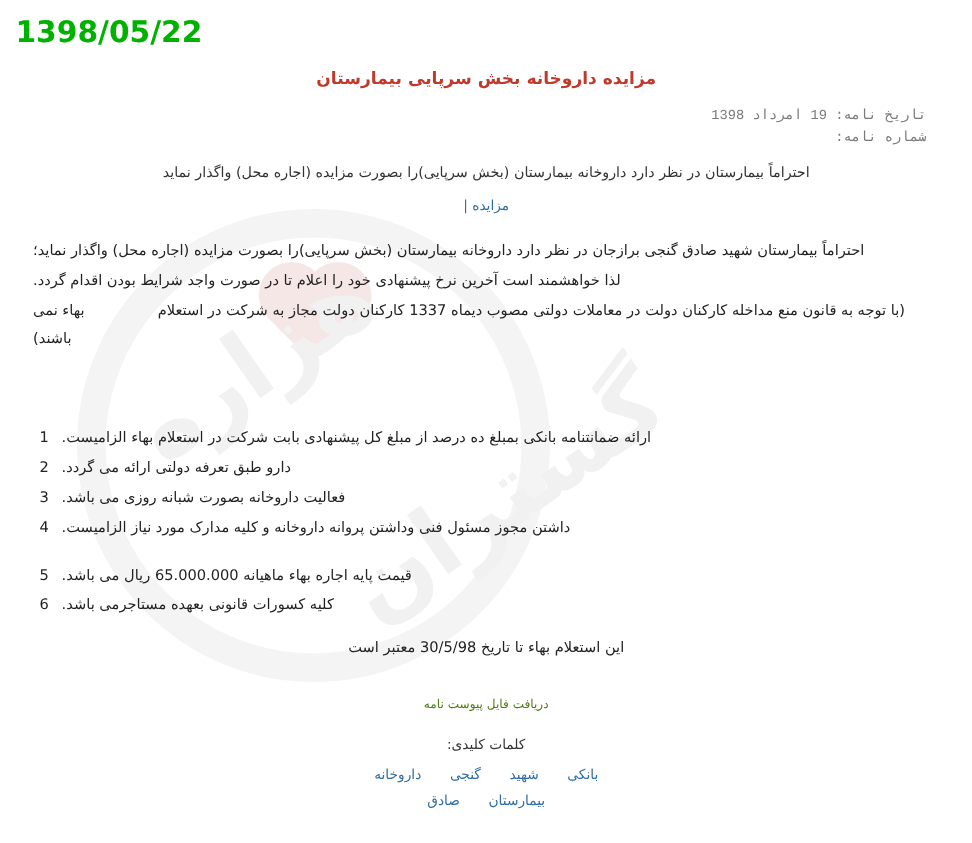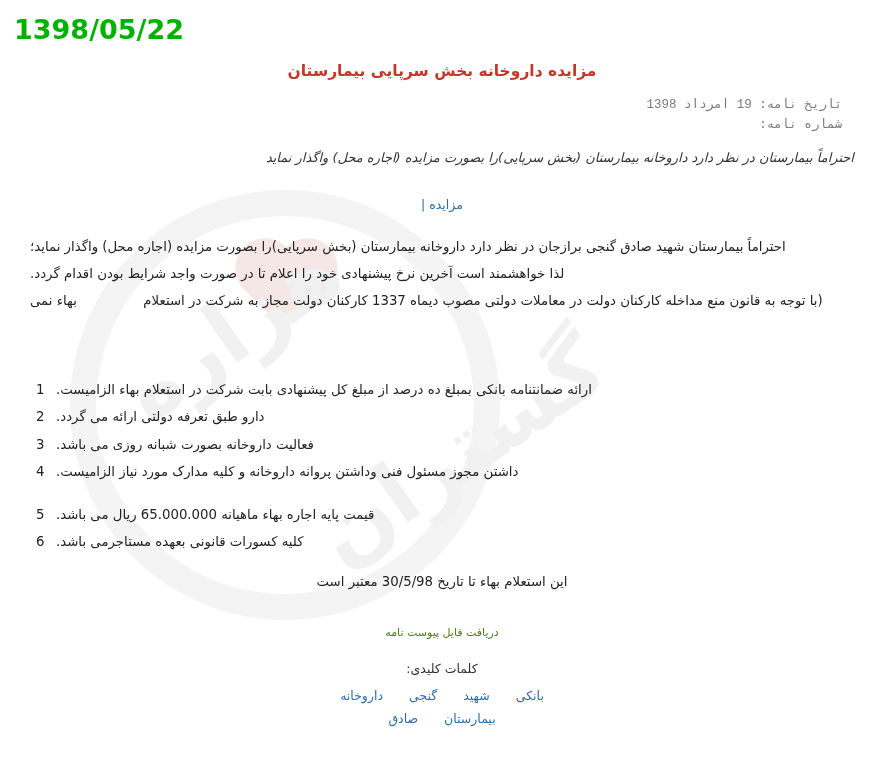--- a/index.html
+++ b/index.html
@@ -108,26 +108,25 @@
     text-align: right;
     color: #7a7a7a;
     font-size: 12.5px;
     margin: 0 0 4px 0;
     padding-right: 12px;
     font-family: Liberation Mono, monospace;
   }
   .meta-line-2 { margin-bottom: 14px; }
 
   .summary {
-    text-align: right;
+    text-align: center;
     font-size: 13px;
     color: #333;
-    margin: 0 0 28px 0;
+    margin: 0 0 10px 0;
     line-height: 1.8;
-    font-style: italic;
   }
 
   .breadcrumb {
     text-align: center;
     color: #2e6da4;
     font-size: 12.5px;
     margin: 0 0 22px 0;
   }
 
   .body-block {
@@ -228,20 +227,21 @@
   <div class="breadcrumb">مزایده |</div>
 
   <div class="body-block">
     <p>احتراماً بیمارستان شهید صادق گنجی برازجان در نظر دارد داروخانه بیمارستان (بخش سرپایی)را بصورت مزایده (اجاره محل) واگذار نماید؛</p>
     <p>لذا خواهشمند است آخرین نرخ پیشنهادی خود را اعلام تا در صورت واجد شرایط بودن اقدام گردد.</p>
     <p>
       <span>(با توجه به قانون منع مداخله کارکنان دولت در معاملات دولتی مصوب دیماه 1337 کارکنان دولت مجاز به شرکت در استعلام</span>
       <span class="gap-inline"></span>
       <span>بهاء نمی</span>
     </p>
+    <p>باشند)</p>
   </div>
 
   <div class="spacer-lg"></div>
 
   <ol class="num-list">
     <li>
       <span class="n">1</span>
       <span class="t">ارائه  ضمانتنامه بانکی بمبلغ ده درصد  از مبلغ کل پیشنهادی  بابت شرکت در استعلام بهاء الزامیست.</span>
     </li>
     <li>

